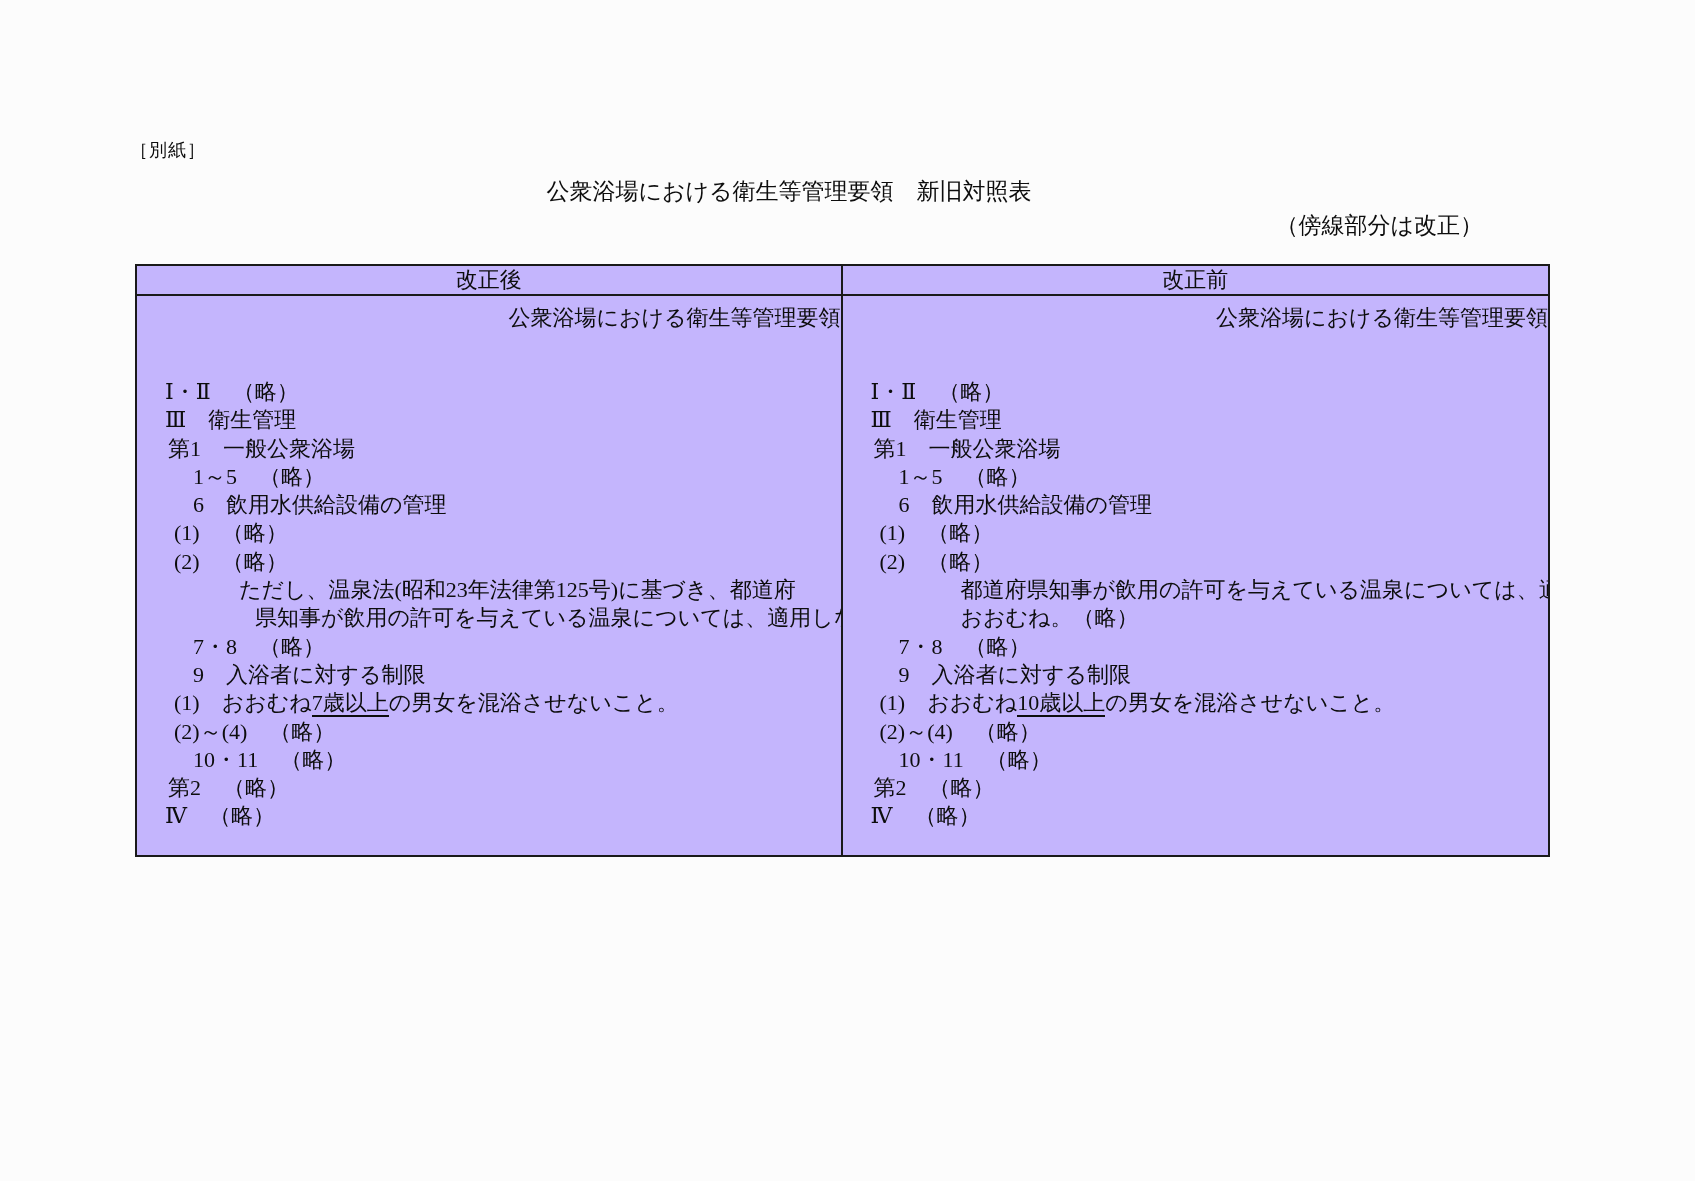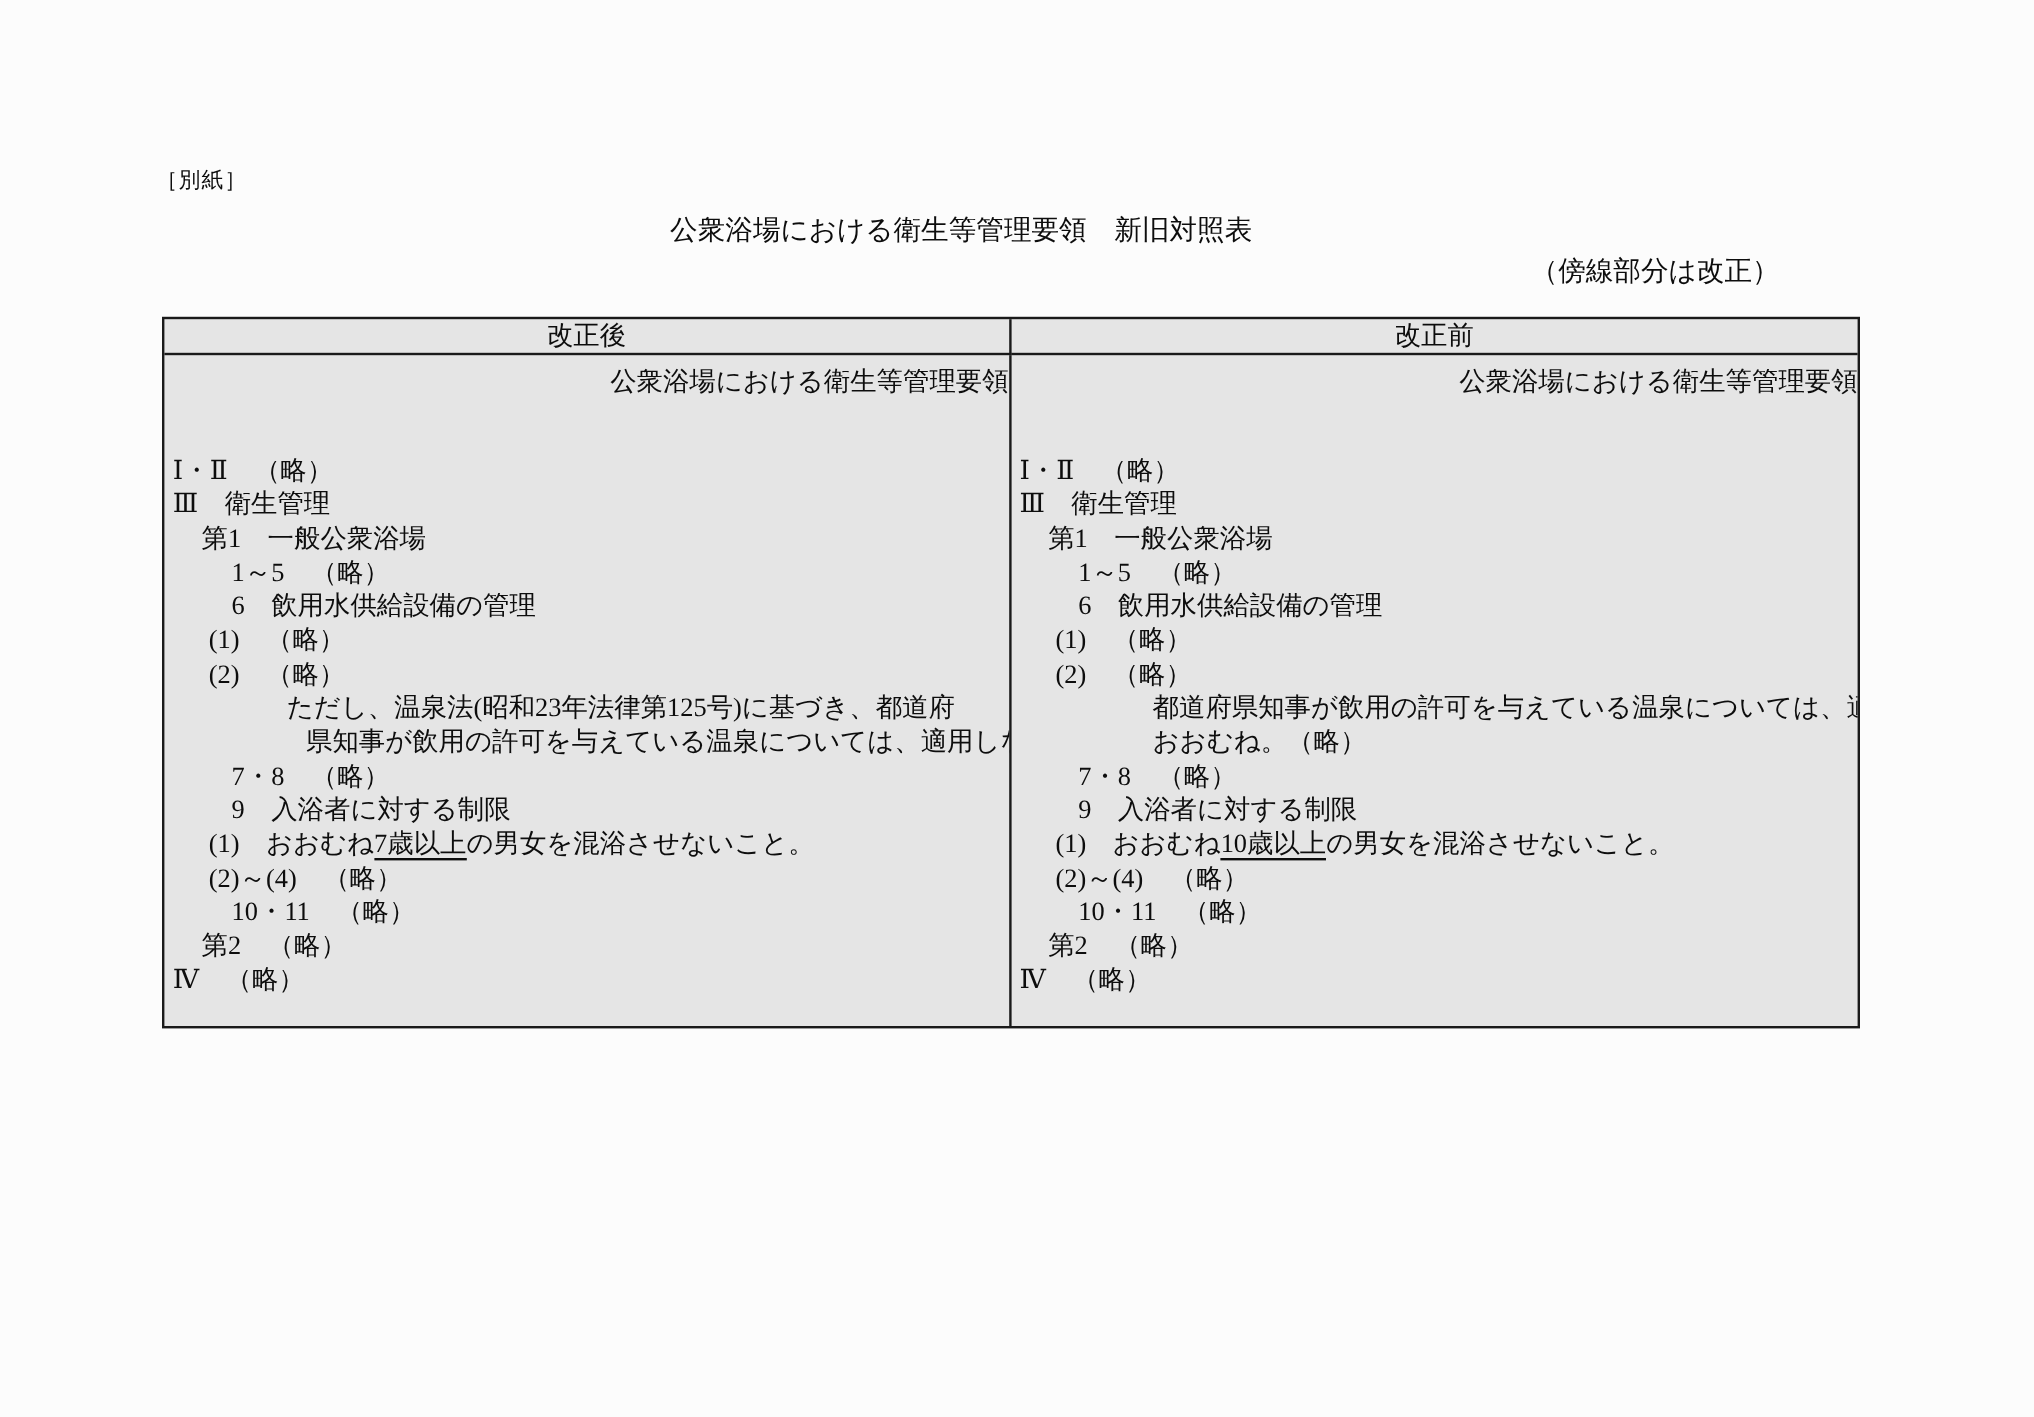--- a/index.html
+++ b/index.html
@@ -21,21 +21,21 @@
   }
   .attachment-label {
     position: absolute;
     left: 130px;
     top: 138px;
     font-size: 18px;
     letter-spacing: 1px;
   }
   .doc-main-title {
     position: absolute;
-    left: 146px;
+    left: 134px;
     top: 176px;
     width: 1310px;
     text-align: center;
     font-size: 23px;
   }
   .revision-note {
     position: absolute;
     left: 135px;
     top: 210px;
     width: 1415px;
@@ -49,21 +49,21 @@
     position: absolute;
     left: 135px;
     top: 264px;
     width: 1415px;
     height: 593px;
     box-sizing: border-box;
     border: 2px solid #1a1a1a;
     display: grid;
     grid-template-columns: 1fr 1fr;
     grid-template-rows: 30px 1fr;
-    background: #e5e5e5;
+    background: #c4b5fd;
   }
   .th {
     border-bottom: 2px solid #1a1a1a;
     display: flex;
     align-items: center;
     justify-content: center;
     font-size: 22px;
     box-sizing: border-box;
   }
   .col-divider-right {
@@ -80,21 +80,21 @@
     line-height: 29px;
   }
   .content {
     margin-top: 46px;
   }
   .line {
     font-size: 22px;
     line-height: 28.3px;
     white-space: pre;
   }
-  .ind-0 { padding-left: 7px; }
+  .ind-0 { padding-left: 28px; }
   .ind-1 { padding-left: 31px; }
   .ind-2 { padding-left: 56px; }
   .ind-3 { padding-left: 37px; }
   .ind-4 { padding-left: 118px; }  
   .ind-5 { padding-left: 102px; }  
   .u {
     border-bottom: 2px solid #0d0d0d;
     padding-bottom: 0px;
   }
 </style>

